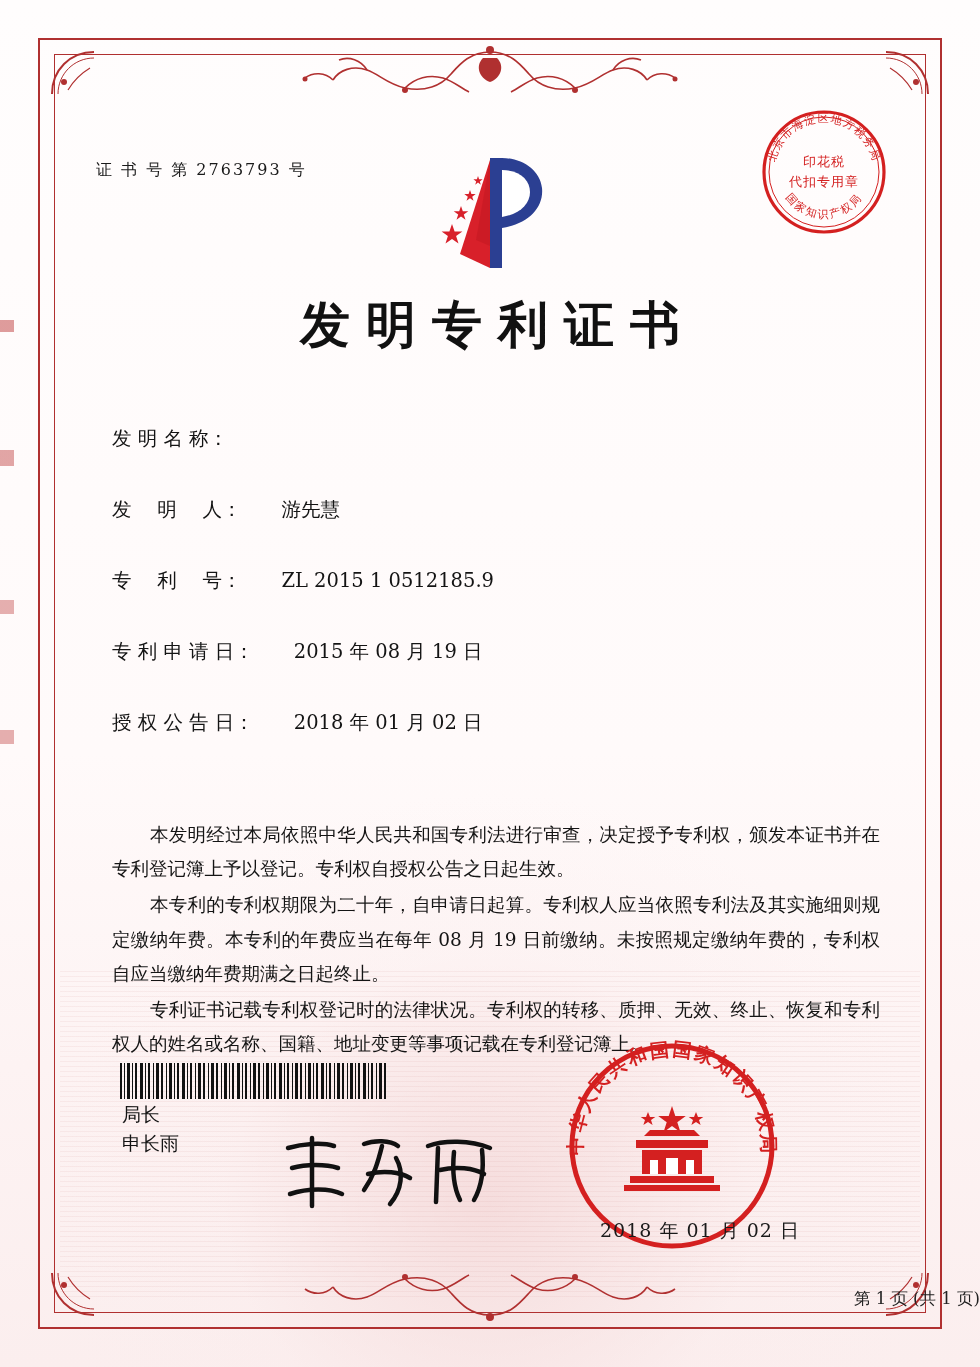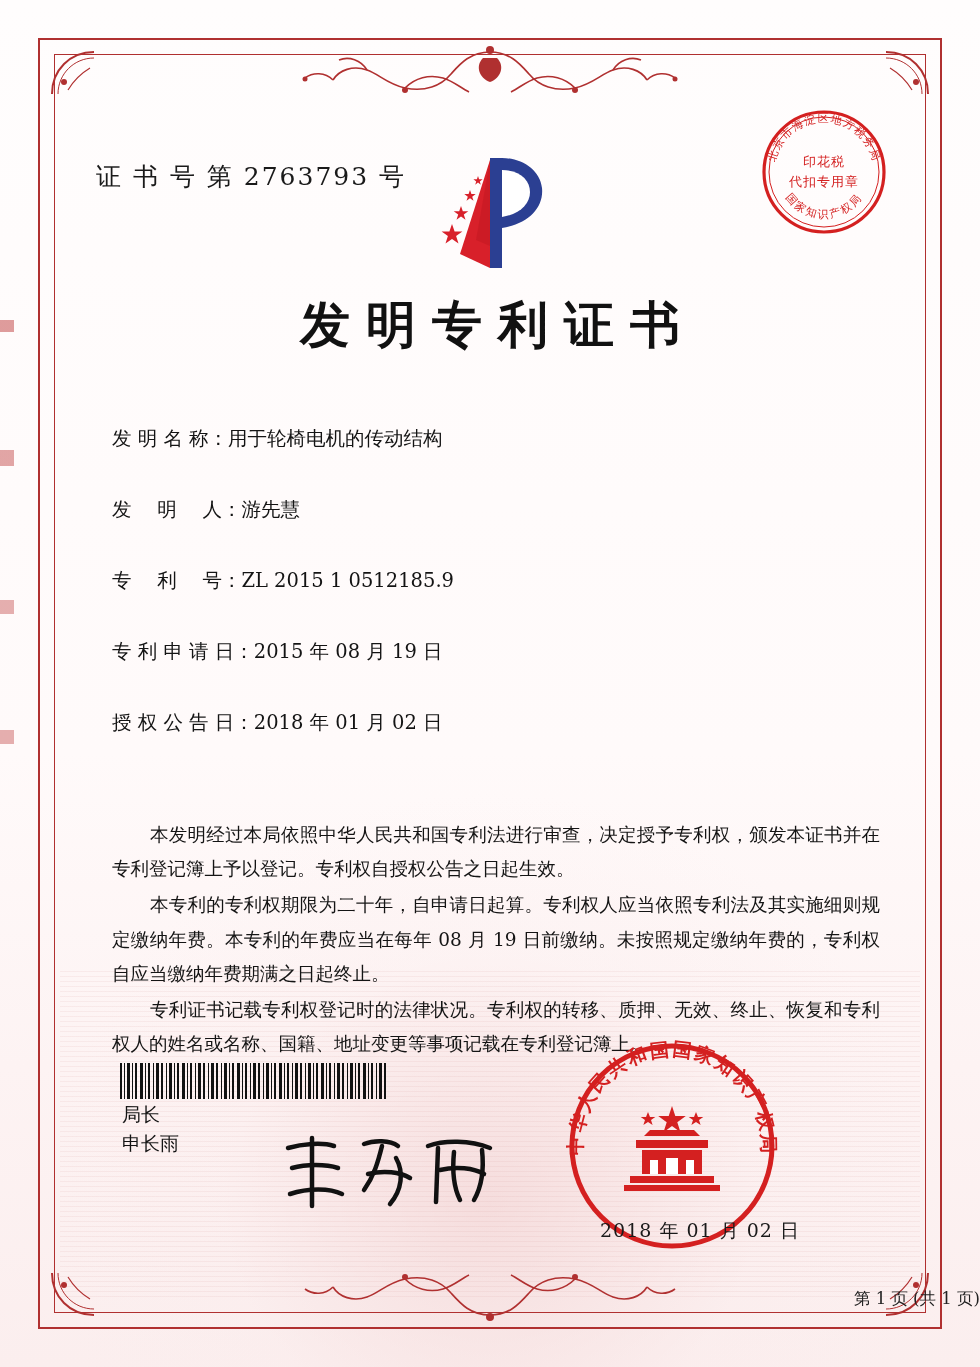--- a/index.html
+++ b/index.html
@@ -94,21 +94,21 @@
     width: 470px;
     height: 62px;
     pointer-events: none;
   }
 
   
   #cert-number {
     position: absolute;
     left: 96px;
     top: 160px;
-    font-size: 25px;
+    font-size: 16px;
     letter-spacing: 2px;
     color: #1a1a1a;
     font-family: "DejaVu Serif", "Liberation Serif", serif;
   }
 
   #emblem {
     position: absolute;
     left: 418px;
     top: 148px;
     width: 140px;
@@ -143,20 +143,21 @@
     top: 425px;
     width: 780px;
   }
   .field-row {
     display: flex;
     align-items: baseline;
     margin-bottom: 44px;
     font-size: 19.5px;
     color: #141414;
     font-family: "DejaVu Serif", "Liberation Serif", serif;
+    gap: 40px;
   }
   .field-label {
     white-space: pre;
   }
   .field-value {
     white-space: pre;
   }
 
   
   #body-text {
@@ -354,21 +355,20 @@
       <text x="64" y="58" font-size="13" fill="#d42020" text-anchor="middle" font-family="'DejaVu Serif',serif" letter-spacing="1">印花税</text>
       <text x="64" y="78" font-size="13" fill="#d42020" text-anchor="middle" font-family="'DejaVu Serif',serif" letter-spacing="1">代扣专用章</text>
     </svg>
   </div>
 
   <div id="doc-title">发明专利证书</div>
 
   <div id="fields">
     <div class="field-row">
       <span class="field-label">发 明 名 称：</span>
-      <span class="field-value">用于轮椅电机的传动结构</span>
     </div>
     <div class="field-row">
       <span class="field-label">发　 明　 人：</span>
       <span class="field-value">游先慧</span>
     </div>
     <div class="field-row">
       <span class="field-label">专　 利　 号：</span>
       <span class="field-value">ZL 2015 1 0512185.9</span>
     </div>
     <div class="field-row">

